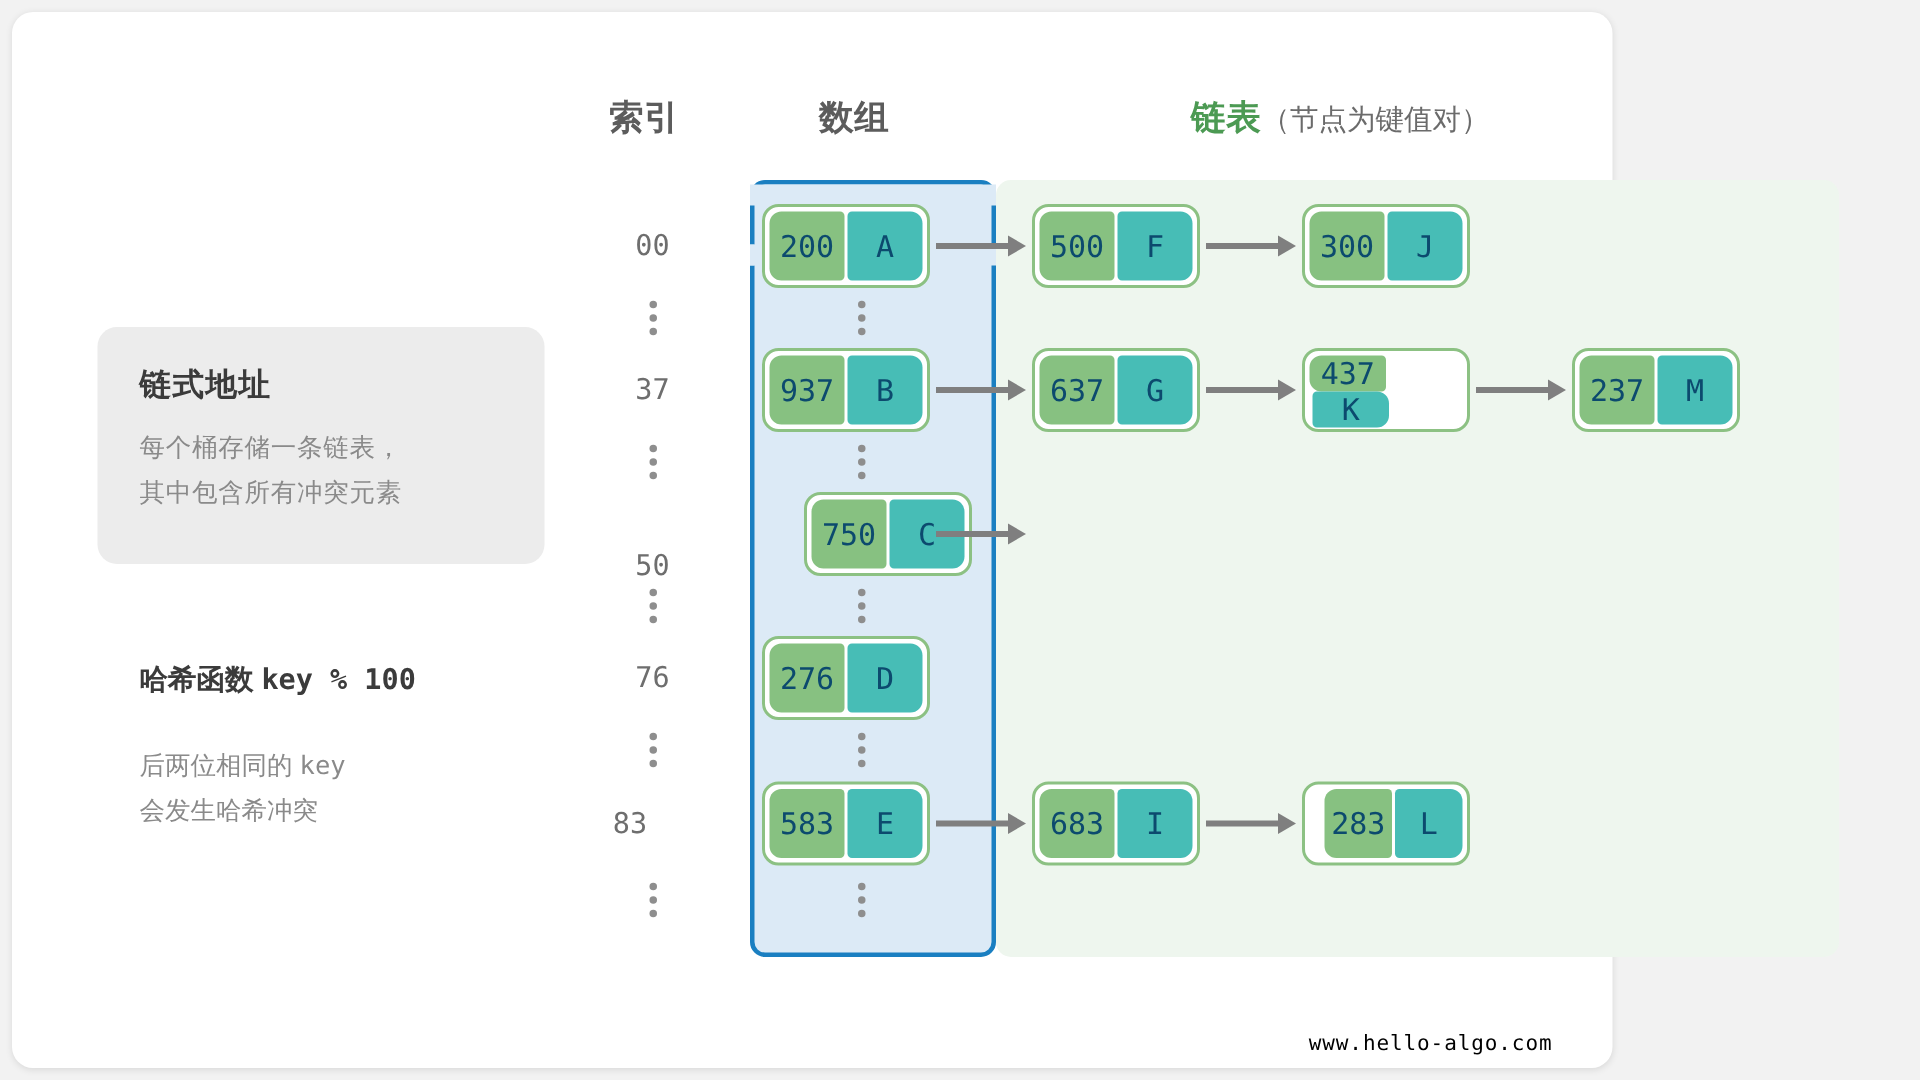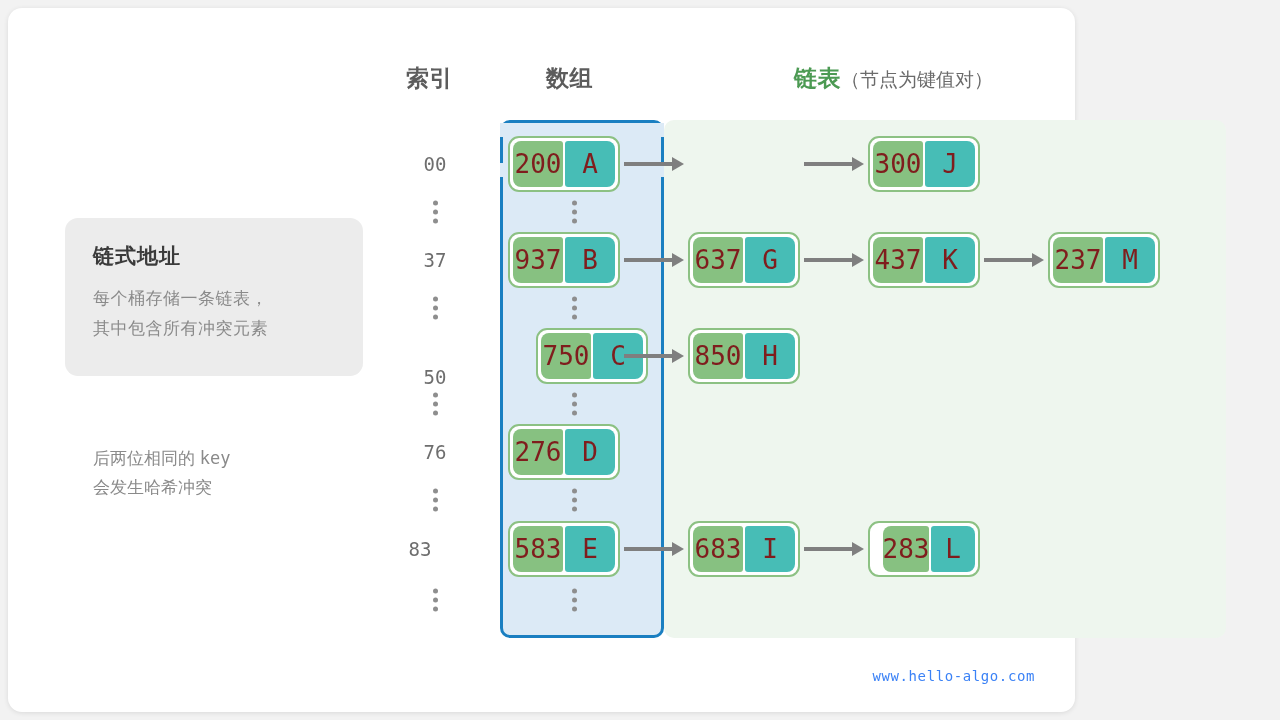--- a/index.html
+++ b/index.html
@@ -80,21 +80,21 @@
     font-weight: bold;
     color: #3b3b3b;
     white-space: nowrap;
   }
   #hash-note .note-title .mono {
     font-family: "DejaVu Sans Mono", monospace;
     font-weight: bold;
     font-size: 19px;
   }
   #hash-note .note-body {
-    margin-top: 4px;
+    margin-top: 30px;
     font-size: 17px;
     line-height: 29px;
     color: #8a8a8a;
     white-space: nowrap;
   }
   #hash-note .note-body .mono {
     font-family: "DejaVu Sans Mono", monospace;
     font-size: 17px;
   }
 
@@ -172,22 +172,22 @@
     padding: 3px;
     display: flex;
     transform: translateY(-50%);
   }
   .node .half {
     width: 50%;
     display: flex;
     align-items: center;
     justify-content: center;
     font-family: "DejaVu Sans Mono", monospace;
-    font-size: 26px;
-    color: #7f1d1d;
+    font-size: 20px;
+    color: #0c4a6e;
     text-align: right;
   }
   .node .key   { background: #87c181; border-radius: 8px 3px 3px 8px; }
   .node .value { background: #47bdb6; border-radius: 3px 8px 8px 3px; margin-left: 2px; }
 
   
   .arrow {
     position: absolute;
     height: 12px;
     transform: translateY(-50%);
@@ -203,24 +203,24 @@
     width: 0; height: 0;
     border-top: 7px solid transparent;
     border-bottom: 7px solid transparent;
     border-left: 12px solid #7f7f7f;
     flex: 0 0 auto;
   }
 
   
   #watermark {
     right: 40px;
-    bottom: 28px;
+    bottom: 8px;
     font-family: "DejaVu Sans Mono", monospace;
     font-size: 14px;
-    color: #3b82f6;
+    color: #000000;
     letter-spacing: 0.6px;
   }
 </style>
 </head>
 <body>
 
 <div id="page">
   <div id="canvas" class="abs">
 
     <div class="abs hdr" style="left:398px; top:55px;">索引</div>
@@ -234,39 +234,47 @@
 
     <div id="info-card" class="abs">
       <div class="card-title">链式地址</div>
       <div class="card-body">
         <div>每个桶存储一条链表，</div>
         <div>其中包含所有冲突元素</div>
       </div>
     </div>
 
     <div id="hash-note" class="abs">
+      <div class="note-title">
+        <span>哈希函数</span>
+        <span class="mono">key % 100</span>
+      </div>
       <div class="note-body">
         <div>
           <span>后两位相同的</span>
           <span class="mono">key</span>
         </div>
         <div>会发生哈希冲突</div>
       </div>
     </div>
 
     <div id="rows-layer" class="abs" style="left:0; top:0; width:1264px; height:704px;">
         <div class="index-label" style="left: 397px; top: 156px;">00</div>
         <div class="node" style="left: 500px; top: 156px;">
           <div class="half key">200</div>
           <div class="half value">A</div>
         </div>
         <div class="arrow" style="left: 616px; top: 156px; width: 60px;">
           <div class="shaft"></div>
           <div class="head"></div>
         </div>
+        <div class="node" style="left: 680px; top: 156px;">
+          <div class="half key">500</div>
+          <div class="half value">F</div>
+        </div>
         <div class="arrow" style="left: 796px; top: 156px; width: 60px;">
           <div class="shaft"></div>
           <div class="head"></div>
         </div>
         <div class="node" style="left: 860px; top: 156px;">
           <div class="half key">300</div>
           <div class="half value">J</div>
         </div>
         <div class="index-label" style="left: 397px; top: 252px;">37</div>
         <div class="node" style="left: 500px; top: 252px;">
@@ -278,45 +286,41 @@
           <div class="head"></div>
         </div>
         <div class="node" style="left: 680px; top: 252px;">
           <div class="half key">637</div>
           <div class="half value">G</div>
         </div>
         <div class="arrow" style="left: 796px; top: 252px; width: 60px;">
           <div class="shaft"></div>
           <div class="head"></div>
         </div>
-        <div class="node" style="left: 860px; top: 252px;">
+        <div class="node" style="left: 860px; top: 252px; flex-direction: column;">
           <div class="half key">437</div>
           <div class="half value">K</div>
         </div>
         <div class="arrow" style="left: 976px; top: 252px; width: 60px;">
           <div class="shaft"></div>
           <div class="head"></div>
         </div>
         <div class="node" style="left: 1040px; top: 252px;">
           <div class="half key">237</div>
           <div class="half value">M</div>
         </div>
         <div class="index-label" style="left: 397px; top: 348px; margin-top: 21px;">50</div>
         <div class="node" style="left: 528px; top: 348px;">
           <div class="half key">750</div>
           <div class="half value">C</div>
         </div>
         <div class="arrow" style="left: 616px; top: 348px; width: 60px;">
           <div class="shaft"></div>
           <div class="head"></div>
         </div>
-        <div class="node" style="left: 680px; top: 348px;">
-          <div class="half key">850</div>
-          <div class="half value">H</div>
-        </div>
         <div class="index-label" style="left: 397px; top: 444px;">76</div>
         <div class="node" style="left: 500px; top: 444px;">
           <div class="half key">276</div>
           <div class="half value">D</div>
         </div>
         <div class="index-label" style="left: 382px; top: 541px;">83</div>
         <div class="node" style="left: 500px; top: 541px;">
           <div class="half key">583</div>
           <div class="half value">E</div>
         </div>

